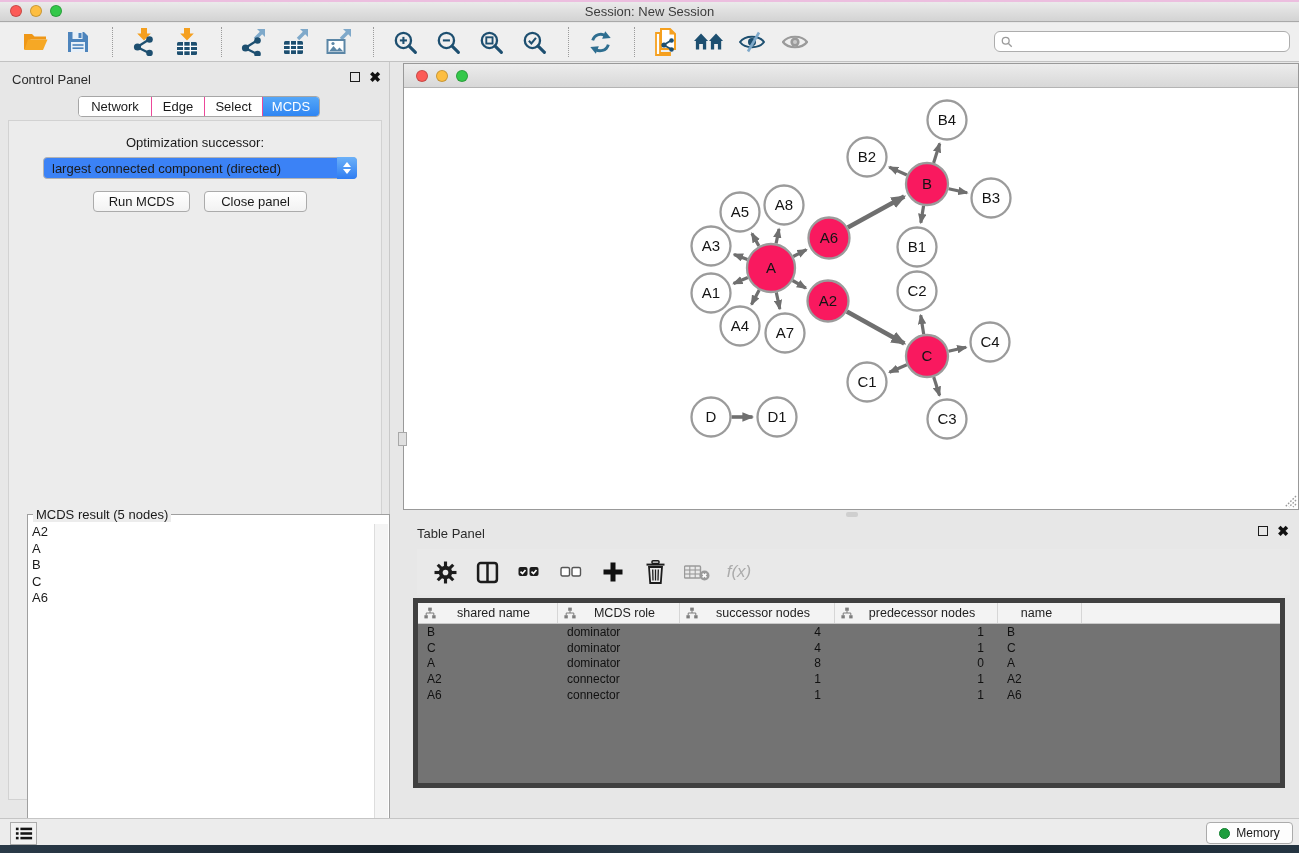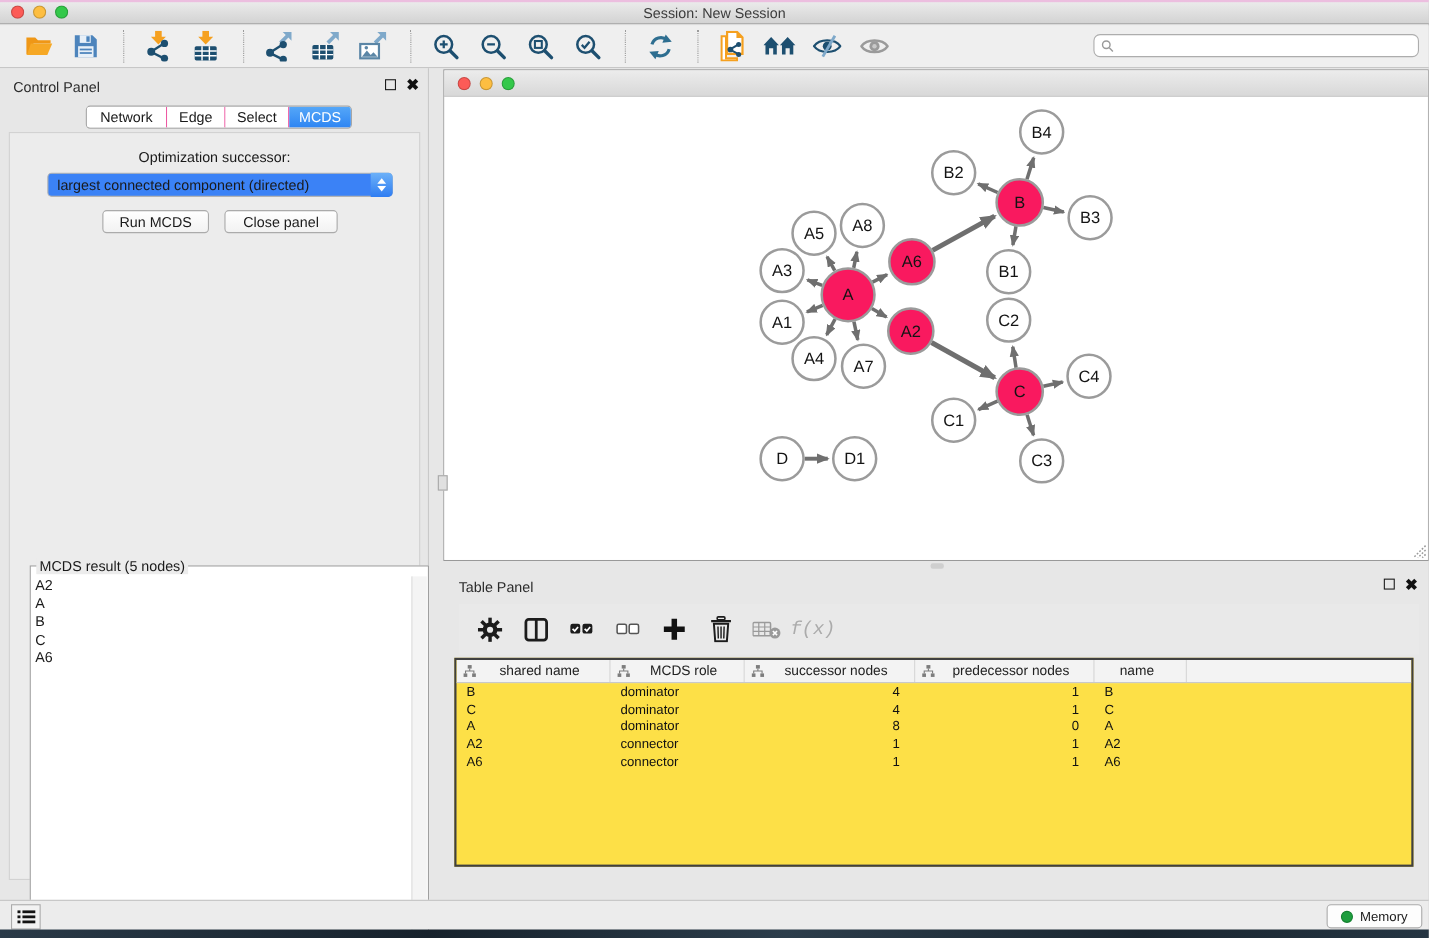--- a/index.html
+++ b/index.html
@@ -94,24 +94,24 @@
   .h-thumb { position:absolute; left:442px; bottom:-8px; width:12px; height:5px;
     background:#cfcfcf; border-radius:2px; }
 
   
   .table-panel { position:absolute; left:403px; top:456px; width:896px; height:300px; }
   .table-panel .panel-title { left:14px; top:8px; }
   .table-panel .win-btns { right:10px; top:8px; }
   .tp-toolbar { position:absolute; left:14px; top:31px; right:9px; height:46px;
     background:#e9e9e9; display:flex; align-items:center; padding-left:14px; gap:14px; }
   .tp-icon { width:28px; height:28px; display:flex; align-items:center; justify-content:center; }
-  .fx-label { font-family:Liberation Mono, monospace; font-style:italic; font-size:17px; color:#ababab; }
+  .fx-label { font-family:Liberation Sans, sans-serif; font-style:italic; font-size:17px; color:#ababab; }
 
   .data-table { position:absolute; left:10px; top:80px; right:14px; height:190px;
-    background:#fde047; border:2px solid #404040; overflow:hidden; }
+    background:#737373; border:5px solid #404040; overflow:hidden; }
   .dt-header { display:flex; height:21px; background:#f3f3f3; border-bottom:1px solid #c9c9c9; }
   .dt-hcell { display:flex; align-items:center; font-size:12.5px; color:#222;
     border-right:1px solid #d6d6d6; position:relative; }
   .dt-hcell .hlabel { flex:1; text-align:center; padding-right:6px; }
   .dt-hcell .hicon { margin-left:6px; }
   .dt-row { display:flex; height:15.7px; align-items:center; }
   .dt-cell { font-size:12px; color:#111; white-space:nowrap; overflow:hidden; }
   .dt-cell.left { padding-left:9px; text-align:left; }
   .dt-cell.right { padding-right:14px; text-align:right; }
 

